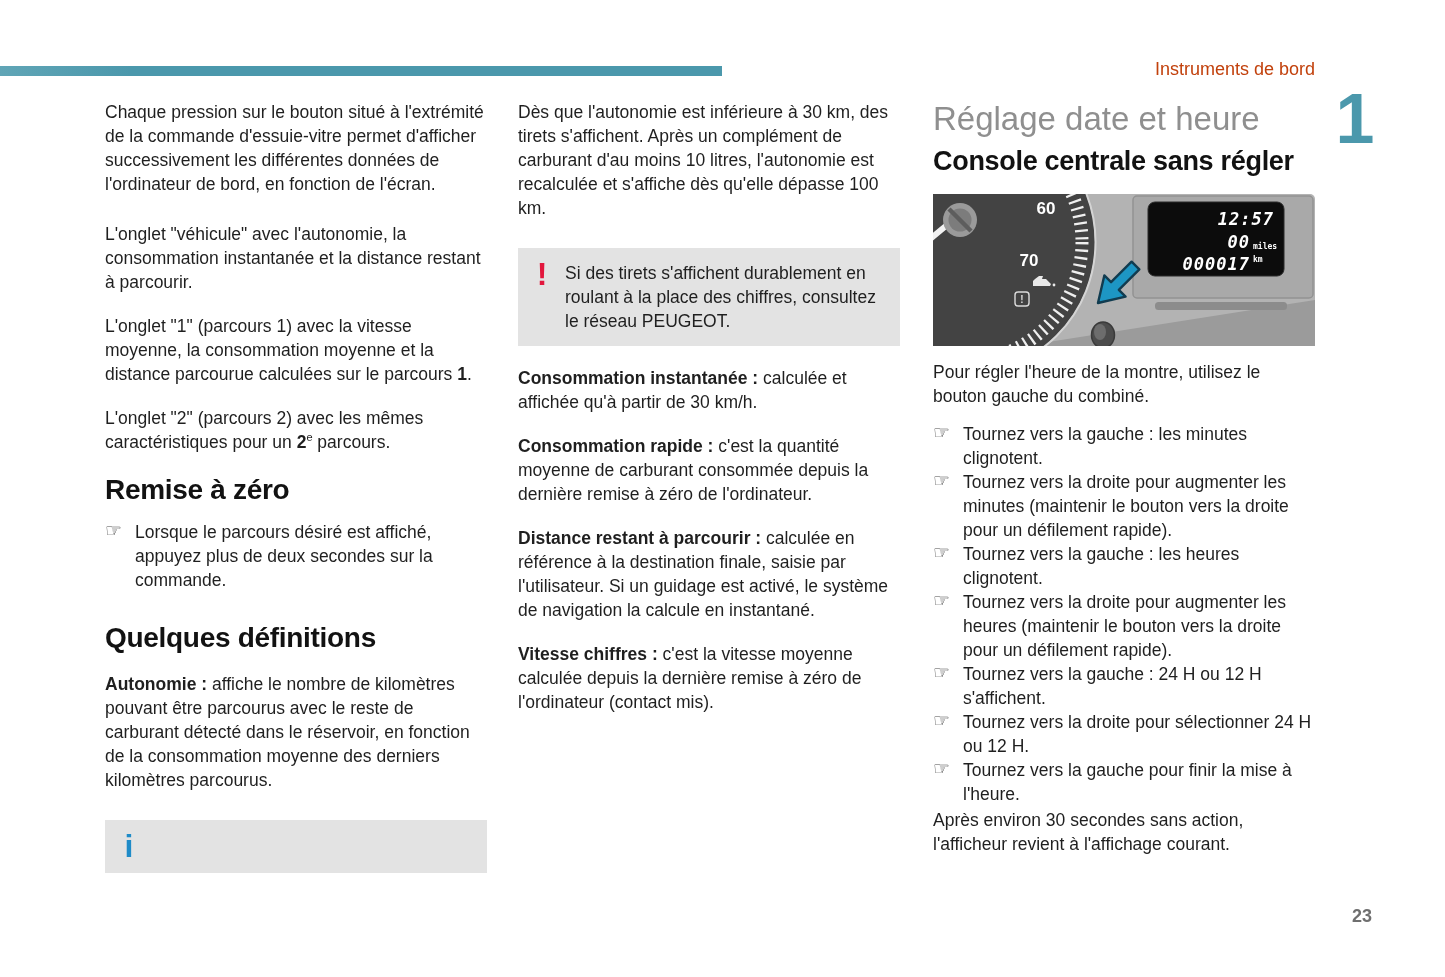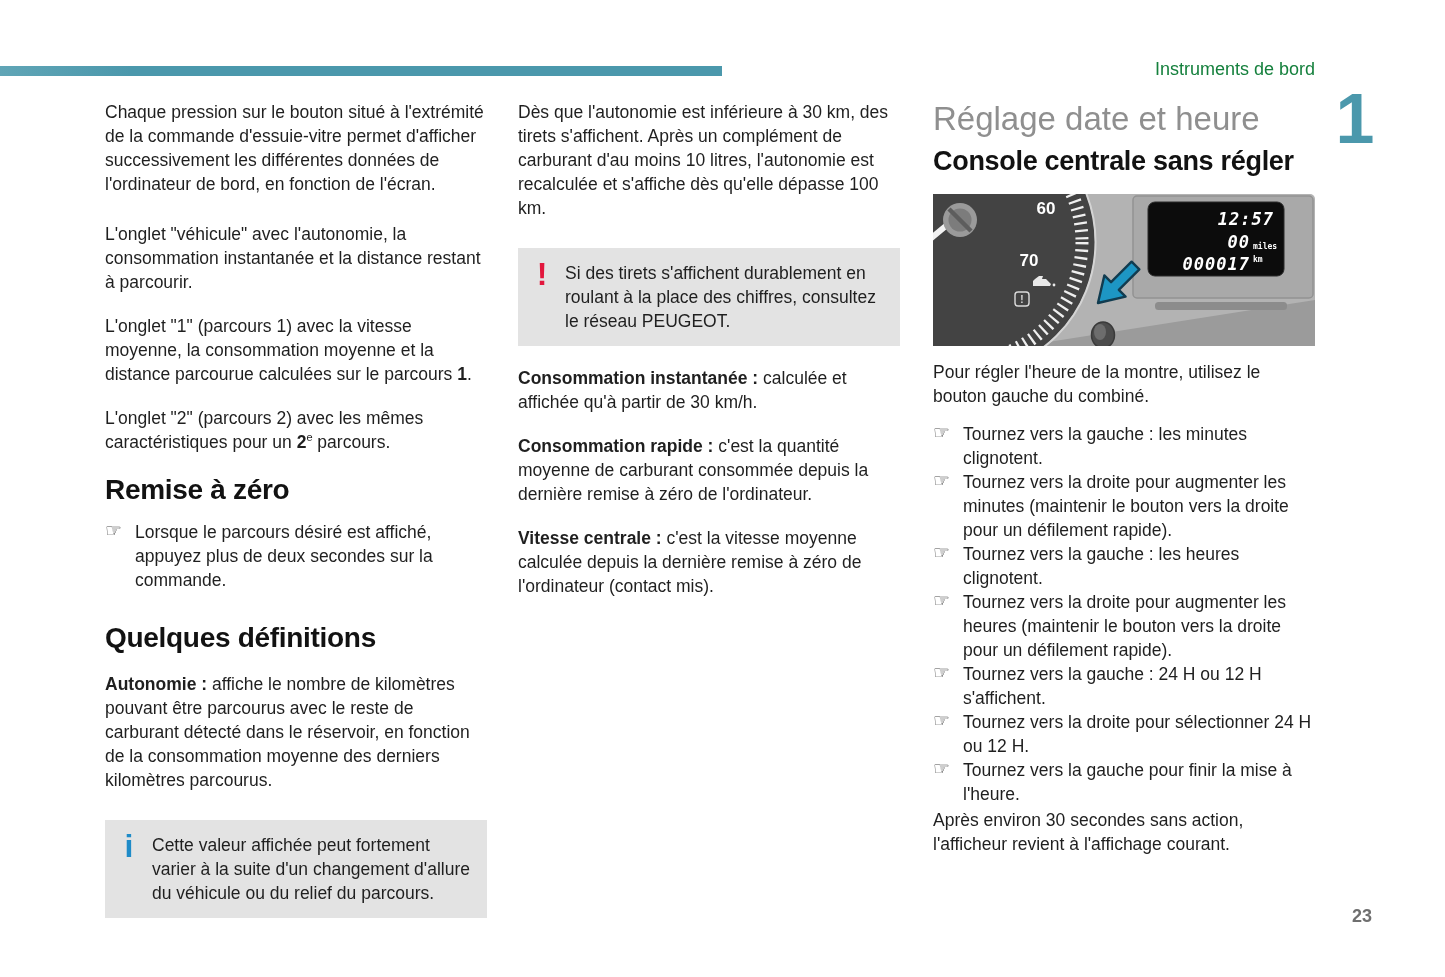--- a/index.html
+++ b/index.html
@@ -10,21 +10,21 @@
     font-family:"Liberation Sans", sans-serif;
     color:#1f1f1f;
     overflow:hidden;
   }
   .topbar {
     position:absolute; left:0; top:66px; width:722px; height:10px;
     background:linear-gradient(to right,#60a5b6 0,#4b98ac 130px,#4b98ac 100%);
   }
   .section-label {
     position:absolute; top:59px; left:933px; width:382px;
-    text-align:right; color:#15803d; font-size:18px;
+    text-align:right; color:#c2410c; font-size:18px;
   }
   .chapter-num {
     position:absolute; top:84px; left:1328px; width:54px;
     text-align:center; color:#4b98ac;
     font-size:70px; line-height:70px; font-weight:bold;
   }
   .page-num {
     position:absolute; top:906px; left:1352px; width:48px;
     text-align:left; color:#6f6f6f; font-size:18px; font-weight:bold;
   }
@@ -93,35 +93,35 @@
   <p class="p hang">
     <span class="hand">☞</span>
     <span>Lorsque le parcours désiré est affiché, appuyez plus de deux secondes sur la commande.</span>
   </p>
 
   <h2 class="doc" style="margin-top:30px;">Quelques définitions</h2>
   <p class="p" style="margin-top:18px;"><b>Autonomie :</b><span> affiche le nombre de kilomètres pouvant être parcourus avec le reste de carburant détecté dans le réservoir, en fonction de la consommation moyenne des derniers kilomètres parcourus.</span></p>
 
   <div class="graybox">
     <span class="box-icon info">i</span>
-    <span class="box-text">Cette valeur affichée peut fortement varier à la suite d'un changement d'allure du véhicule ou du relief du parcours.</span>
   </div>
 </div>
 
 <div class="col" id="col2">
   <p class="p">Dès que l'autonomie est inférieure à 30 km, des tirets s'affichent. Après un complément de carburant d'au moins 10 litres, l'autonomie est recalculée et s'affiche dès qu'elle dépasse 100 km.</p>
 
   <div class="graybox">
     <span class="box-icon warn">!</span>
     <span class="box-text">Si des tirets s'affichent durablement en roulant à la place des chiffres, consultez le réseau PEUGEOT.</span>
   </div>
 
   <p class="p" style="margin-top:20px;"><b>Consommation instantanée :</b><span> calculée et affichée qu'à partir de 30 km/h.</span></p>
   <p class="p"><b>Consommation rapide :</b><span> c'est la quantité moyenne de carburant consommée depuis la dernière remise à zéro de l'ordinateur.</span></p>
-  <p class="p"><b>Vitesse centrale :</b><span> c'est la vitesse moyenne calculée depuis la dernière remise à zéro de l'ordinateur (contact mis).</span></p>
+  <p class="p"><b>Distance restant à parcourir :</b><span> calculée en référence à la destination finale, saisie par l'utilisateur. Si un guidage est activé, le système de navigation la calcule en instantané.</span></p>
+  <p class="p"><b>Vitesse chiffres :</b><span> c'est la vitesse moyenne calculée depuis la dernière remise à zéro de l'ordinateur (contact mis).</span></p>
 </div>
 
 <div class="col" id="col3">
   <h1 class="doc">Réglage date et heure</h1>
   <h2 class="sub">Console centrale sans régler</h2>
 
   <div class="cluster-wrap">
     <svg viewBox="0 0 382 152" width="382" height="152">
 
       <rect x="0" y="0" width="382" height="152" rx="5" fill="#b3b3b3"></rect>

